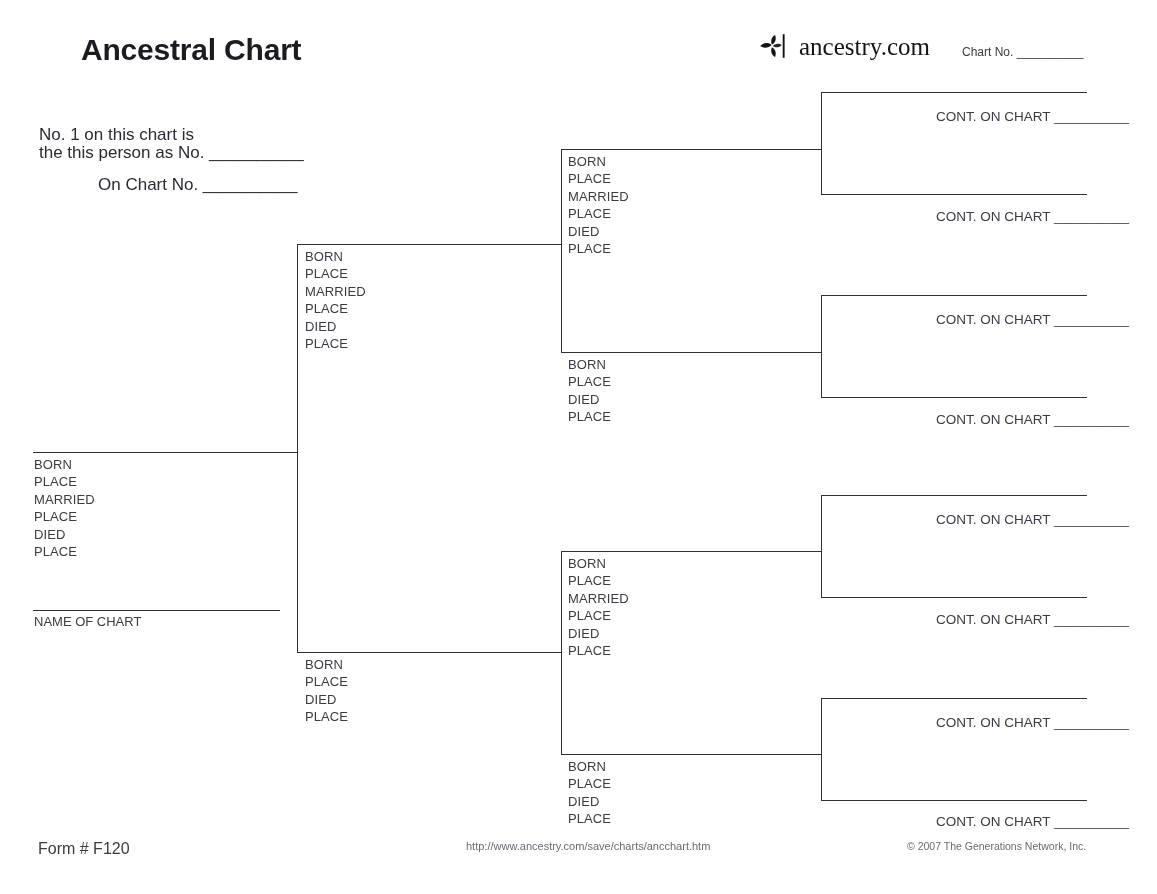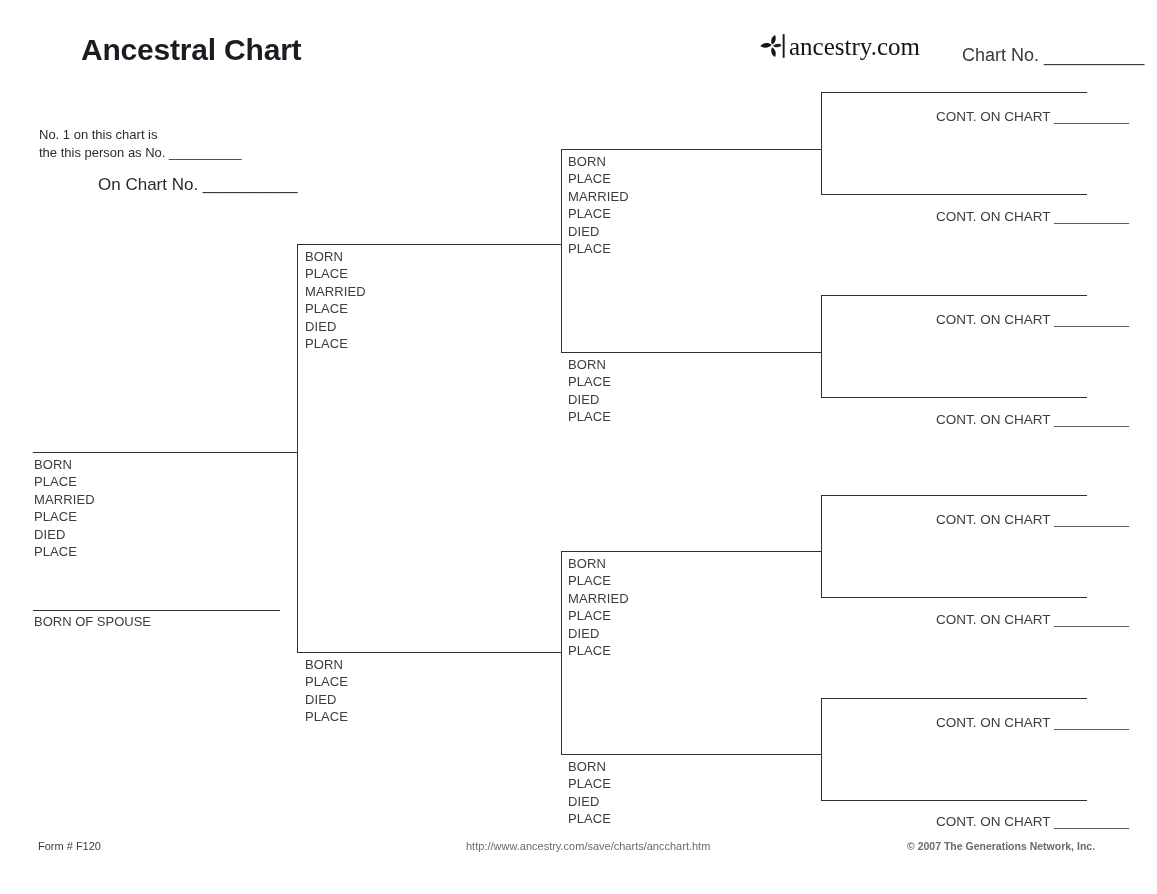--- a/index.html
+++ b/index.html
@@ -40,37 +40,37 @@
   }
   .brand-mark {
     width: 30px;
     height: 26px;
     display: block;
   }
   .brand-text {
     font-family: "Liberation Serif", serif;
     font-size: 25px;
     color: #141414;
-    margin-left: 2px;
+    margin-left: 12px;
     line-height: 1;
     white-space: nowrap;
   }
   .chartno {
     position: absolute;
     left: 962px;
     top: 45px;
-    font-size: 18px;
+    font-size: 12px;
     color: #3a3a42;
     white-space: nowrap;
   }
   .same-person {
     position: absolute;
     left: 39px;
     top: 126px;
-    font-size: 13px;
+    font-size: 17px;
     line-height: 18px;
     color: #2b2b33;
     white-space: nowrap;
   }
   .on-chart-no {
     position: absolute;
     left: 98px;
     top: 175px;
     font-size: 17px;
     color: #2b2b33;
@@ -108,40 +108,39 @@
     position: absolute;
     font-size: 13.5px;
     color: #3b3b44;
     white-space: nowrap;
   }
   
   .footer-left {
     position: absolute;
     left: 38px;
     top: 840px;
-    font-size: 11px;
+    font-size: 16px;
     color: #3b3b44;
     white-space: nowrap;
   }
   .footer-center {
     position: absolute;
     left: 466px;
     top: 840px;
     font-size: 11px;
     color: #6a6a72;
     white-space: nowrap;
   }
   .footer-right {
     position: absolute;
     left: 907px;
     top: 840px;
     font-size: 10.5px;
     color: #6a6a72;
     white-space: nowrap;
-    font-weight: bold;
   }
 </style>
 </head>
 <body>
 
 <div id="page">
 
   <div class="title">Ancestral Chart</div>
 
   <div class="brand">
@@ -170,21 +169,21 @@
   <div class="hline" style="left:33px; top:452px; width:264px;"></div>
   <div class="fields" style="left:34px; top:456px;">
     <div>BORN</div>
     <div>PLACE</div>
     <div>MARRIED</div>
     <div>PLACE</div>
     <div>DIED</div>
     <div>PLACE</div>
   </div>
   <div class="hline" style="left:33px; top:610px; width:247px;"></div>
-  <div class="caption" style="left:34px; top:614px;">BORN OF SPOUSE</div>
+  <div class="caption" style="left:34px; top:614px;">NAME OF CHART</div>
 
   <div class="vline" style="left:297px; top:244px; height:409px;"></div>
   <div class="hline" style="left:281px; top:452px; width:17px;"></div>
 
   <div class="hline" style="left:297px; top:244px; width:265px;"></div>
   <div class="fields" style="left:305px; top:248px;">
     <div>BORN</div>
     <div>PLACE</div>
     <div>MARRIED</div>
     <div>PLACE</div>

